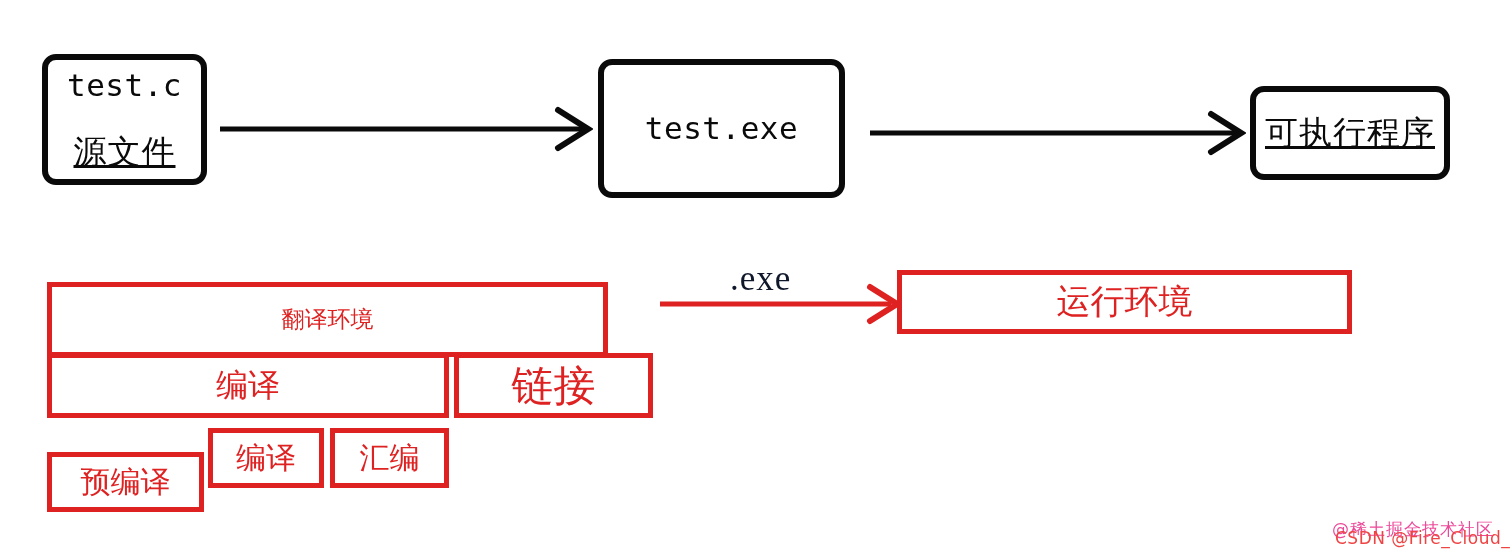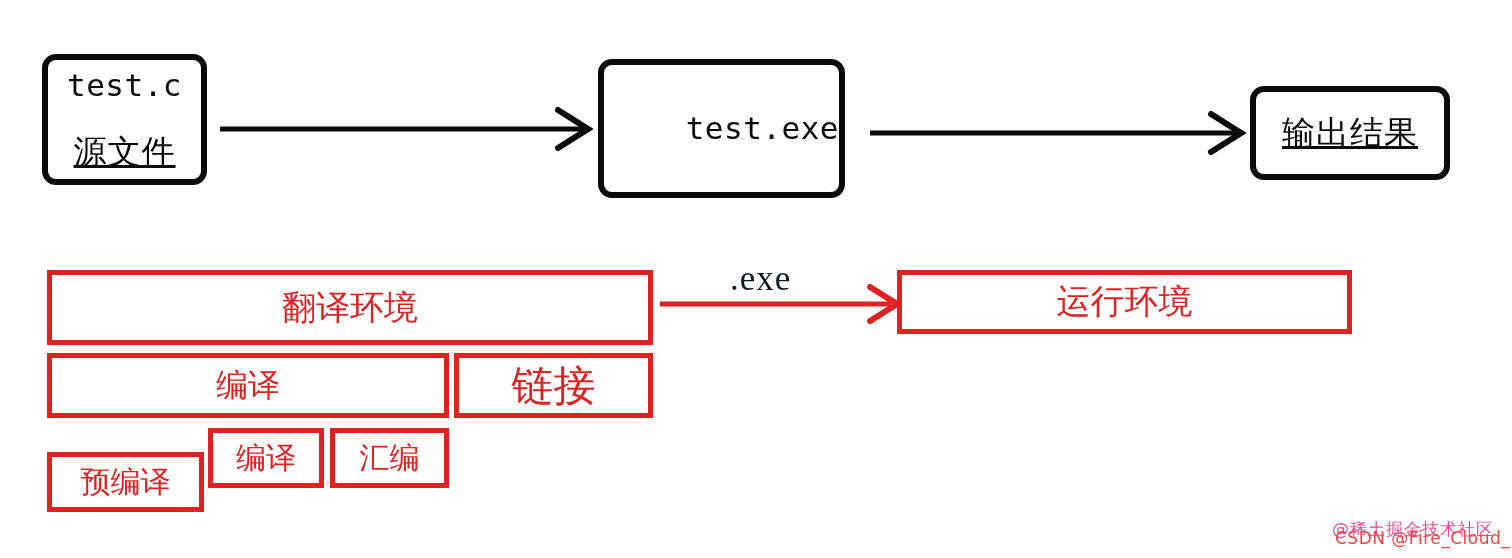--- a/index.html
+++ b/index.html
@@ -38,40 +38,40 @@
   }
   .cjk-line {
     font-family: "DejaVu Serif", "Liberation Serif", serif;
     font-size: 33px;
     white-space: nowrap;
     letter-spacing: 1px;
     text-decoration: underline;
   }
 
   #box-source  { left: 42px;   top: 54px;  width: 165px; height: 131px; gap: 32px; }
-  #box-exe     { left: 598px;  top: 59px;  width: 247px; height: 139px; align-items: flex-end; }
+  #box-exe     { left: 598px;  top: 59px;  width: 247px; height: 139px; }
   #box-output  { left: 1250px; top: 86px;  width: 200px; height: 94px;  }
 
   
   .arrow-wrap { position: absolute; }
 
   
   .red-box {
     position: absolute;
     box-sizing: border-box;
     border: 5px solid #de2222;
     background: #ffffff;
     display: flex;
     align-items: center;
     justify-content: center;
     color: #de2222;
     font-family: "DejaVu Serif", "Liberation Serif", serif;
     white-space: nowrap;
   }
-  #red-translate { left: 47px;  top: 270px; width: 606px; height: 75px; font-size: 34px; }
+  #red-translate { left: 47px;  top: 282px; width: 561px; height: 75px; font-size: 23px; }
   #red-runtime   { left: 897px; top: 270px; width: 455px; height: 64px; font-size: 34px; }
 
   #red-compile   { left: 47px;  top: 353px; width: 402px; height: 65px; font-size: 32px; }
   #red-link      { left: 454px; top: 353px; width: 199px; height: 65px; font-size: 42px; }
 
   #red-precompile{ left: 47px;  top: 452px; width: 157px; height: 60px; font-size: 30px; }
   #red-compile2  { left: 208px; top: 428px; width: 116px; height: 60px; font-size: 30px; }
   #red-assemble  { left: 330px; top: 428px; width: 119px; height: 60px; font-size: 30px; }
 
   
@@ -118,21 +118,21 @@
   <div class="blk-box" id="box-source">
     <div class="mono-line">test.c</div>
     <div class="cjk-line">源文件</div>
   </div>
 
   <div class="blk-box" id="box-exe">
     <div class="mono-line">test.exe</div>
   </div>
 
   <div class="blk-box" id="box-output">
-    <div class="cjk-line">输出结果</div>
+    <div class="cjk-line">可执行程序</div>
   </div>
 
   <div class="arrow-wrap" style="left:218px; top:104px;">
     <svg width="375" height="50" viewBox="0 0 375 50">
       <line x1="2" y1="25" x2="365" y2="25" stroke="#0a0a0a" stroke-width="5"></line>
       <path d="M 340 6 L 370 25 L 340 44" fill="none" stroke="#0a0a0a" stroke-width="6" stroke-linecap="round" stroke-linejoin="miter"></path>
     </svg>
   </div>
 
   <div class="arrow-wrap" style="left:868px; top:108px;">

